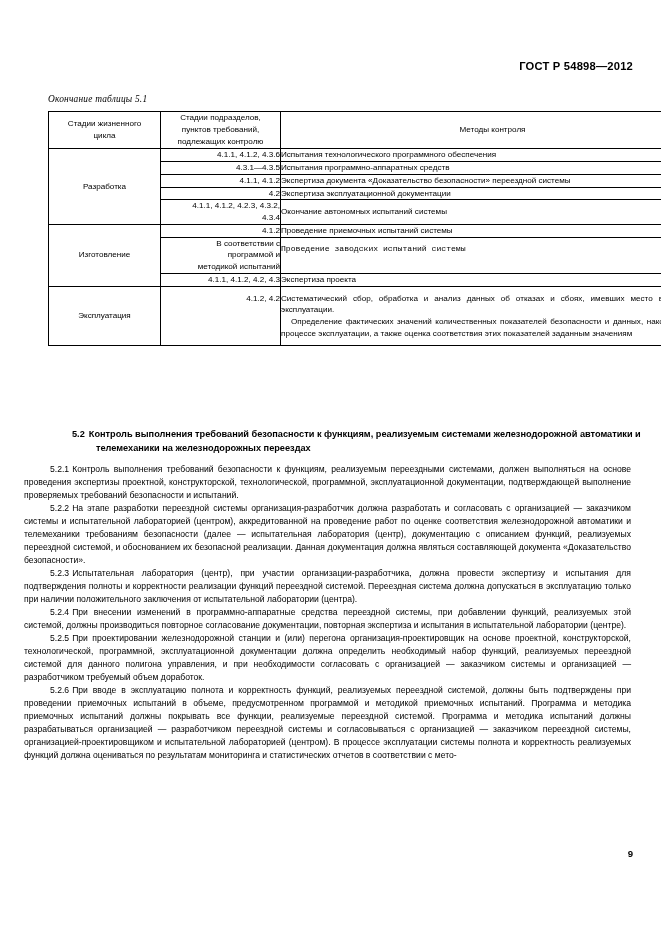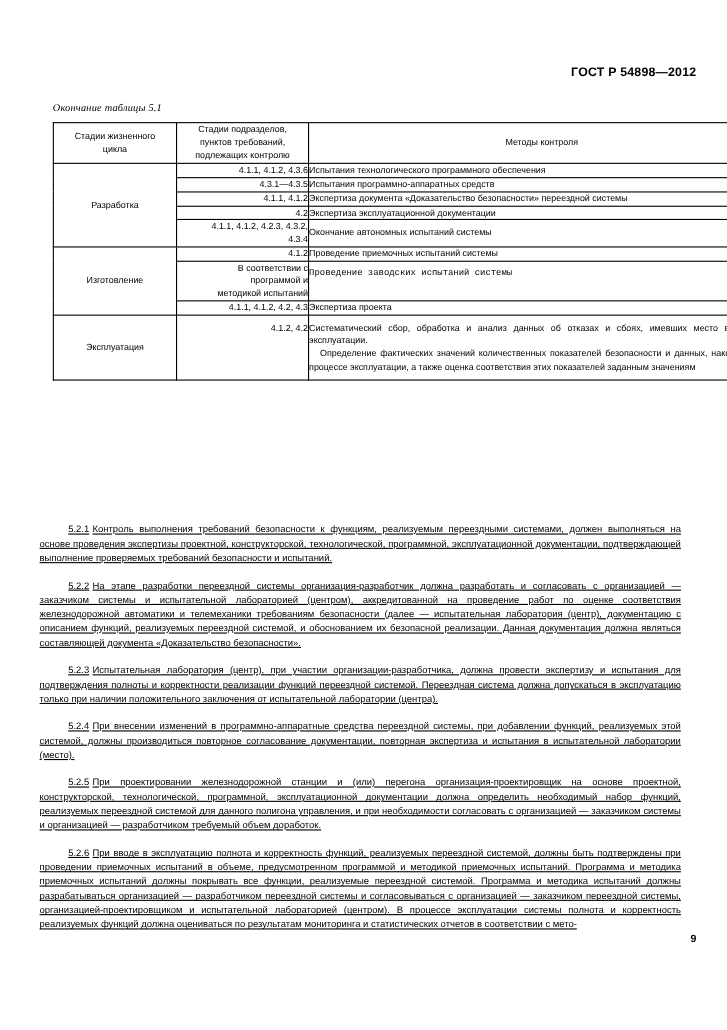--- a/index.html
+++ b/index.html
@@ -121,23 +121,22 @@
     position: absolute;
     left: 24px;
     top: 463px;
     width: 607px;
     font-size: 8.6px;
     line-height: 1.515;
     text-align: justify;
     text-align-last: left;
   }
   .body-text p {
-    margin: 12px;
+    margin: 0;
     text-indent: 26px;
-    text-decoration: underline;
   }
   .body-text p .num { margin-right: 3px; }
 
   
   .page-num {
     position: absolute;
     right: 28px;
     top: 848px;
     font-size: 9.6px;
     font-weight: bold;
@@ -224,33 +223,36 @@
           <td class="method just" style="vertical-align:top;padding-top:6px;padding-bottom:6px;border-radius:29px;">
             <p class="cell-p">Систематический сбор, обработка и анализ данных об отказах и сбоях, имевших место в процессе эксплуатации.</p>
             <p class="cell-p">Определение фактических значений количественных показателей безопасности и данных, накопленных в процессе эксплуатации, а также оценка соответствия этих показателей заданным значениям</p>
           </td>
         </tr>
 
       </tbody>
     </table>
   </div>
 
+  <div class="sec-head">
+    <span class="num">5.2</span><span>Контроль выполнения требований безопасности к функциям, реализуемым системами железнодорожной автоматики и телемеханики на железнодорожных переездах</span>
+  </div>
 
   <div class="body-text">
     <p>
       <span class="num">5.2.1</span><span>Контроль выполнения требований безопасности к функциям, реализуемым переездными системами, должен выполняться на основе проведения экспертизы проектной, конструкторской, технологической, программной, эксплуатационной документации, подтверждающей выполнение проверяемых требований безопасности и испытаний.</span>
     </p>
     <p>
       <span class="num">5.2.2</span><span>На этапе разработки переездной системы организация-разработчик должна разработать и согласовать с организацией — заказчиком системы и испытательной лабораторией (центром), аккредитованной на проведение работ по оценке соответствия железнодорожной автоматики и телемеханики требованиям безопасности (далее — испытательная лаборатория (центр), документацию с описанием функций, реализуемых переездной системой, и обоснованием их безопасной реализации. Данная документация должна являться составляющей документа «Доказательство безопасности».</span>
     </p>
     <p>
       <span class="num">5.2.3</span><span>Испытательная лаборатория (центр), при участии организации-разработчика, должна провести экспертизу и испытания для подтверждения полноты и корректности реализации функций переездной системой. Переездная система должна допускаться в эксплуатацию только при наличии положительного заключения от испытательной лаборатории (центра).</span>
     </p>
     <p>
-      <span class="num">5.2.4</span><span>При внесении изменений в программно-аппаратные средства переездной системы, при добавлении функций, реализуемых этой системой, должны производиться повторное согласование документации, повторная экспертиза и испытания в испытательной лаборатории (место).</span>
+      <span class="num">5.2.4</span><span>При внесении изменений в программно-аппаратные средства переездной системы, при добавлении функций, реализуемых этой системой, должны производиться повторное согласование документации, повторная экспертиза и испытания в испытательной лаборатории (центре).</span>
     </p>
     <p>
       <span class="num">5.2.5</span><span>При проектировании железнодорожной станции и (или) перегона организация-проектировщик на основе проектной, конструкторской, технологической, программной, эксплуатационной документации должна определить необходимый набор функций, реализуемых переездной системой для данного полигона управления, и при необходимости согласовать с организацией — заказчиком системы и организацией — разработчиком требуемый объем доработок.</span>
     </p>
     <p>
       <span class="num">5.2.6</span><span>При вводе в эксплуатацию полнота и корректность функций, реализуемых переездной системой, должны быть подтверждены при проведении приемочных испытаний в объеме, предусмотренном программой и методикой приемочных испытаний. Программа и методика приемочных испытаний должны покрывать все функции, реализуемые переездной системой. Программа и методика испытаний должны разрабатываться организацией — разработчиком переездной системы и согласовываться с организацией — заказчиком переездной системы, организацией-проектировщиком и испытательной лабораторией (центром). В процессе эксплуатации системы полнота и корректность реализуемых функций должна оцениваться по результатам мониторинга и статистических отчетов в соответствии с мето-</span>
     </p>
   </div>
 
   <div class="page-num">9</div>

